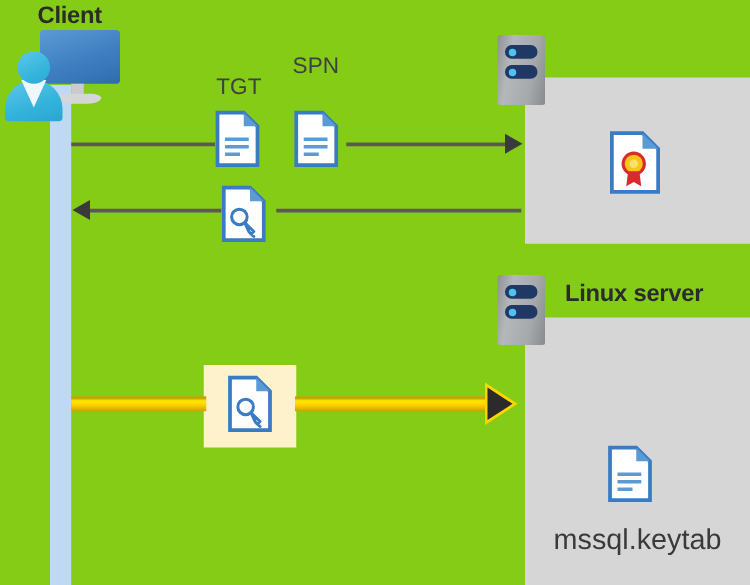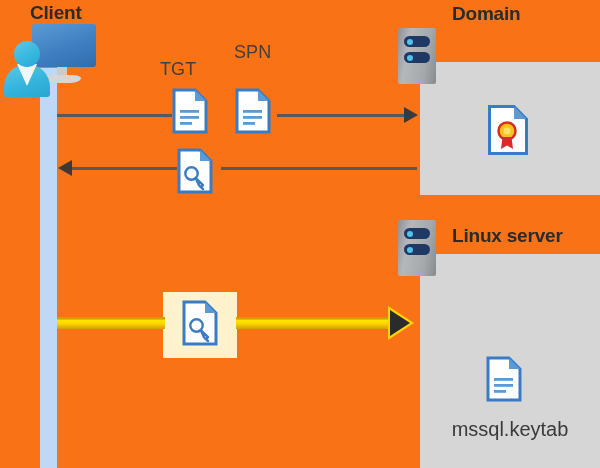--- a/index.html
+++ b/index.html
@@ -4,21 +4,21 @@
 <style>
   html, body {
     margin: 0;
     padding: 0;
     background: #ffffff;
   }
   #stage {
     position: relative;
     width: 600px;
     height: 468px;
-    background: #f97316;
+    background: #84cc16;
     font-family: "Liberation Sans", sans-serif;
     overflow: hidden;
   }
 
   
   .abs { position: absolute; }
 
   
   .title {
     font-weight: bold;
@@ -119,36 +119,36 @@
   #doc-tgt  { left: 172px; top: 88px; }
   #doc-spn  { left: 235px; top: 88px; }
   #doc-key1 { left: 177px; top: 148px; }
   #doc-key2 { left: 182px; top: 300px; }
 
   .doc-label {
     font-size: 18px;
     color: #404040;
     letter-spacing: 0.1px;
   }
-  #label-tgt { left: 160px; top: 59px; }
+  #label-tgt { left: 173px; top: 59px; }
   #label-spn { left: 234px; top: 42px; }
 
   
   #doc-cert { left: 487px; top: 104px; width: 42px; height: 52px; }
 
   
   #sql-icon { left: 479px; top: 285px; width: 48px; height: 56px; }
 
   
   #doc-keytab { left: 486px; top: 356px; width: 36px; height: 46px; }
   #keytab-label {
     left: 420px; top: 418px;
     width: 180px;
     text-align: center;
-    font-size: 20px;
+    font-size: 23px;
     color: #3a3a3a;
   }
 
   
   .gray-line {
     height: 3px;
     background: #595959;
   }
   #line-1a { left: 57px;  top: 114px; width: 115px; }
   #line-1b { left: 277px; top: 114px; width: 130px; }
@@ -222,21 +222,20 @@
   <div class="abs rack" id="dc-rack">
     <div class="rack-pill p1">
       <div class="rack-dot"></div>
     </div>
     <div class="rack-pill p2">
       <div class="rack-dot"></div>
     </div>
   </div>
 
   <div class="abs title" id="dc-title">
-    <div>Domain</div>
   </div>
 
   <div class="abs" id="doc-cert">
     <svg width="42" height="52" viewBox="0 0 42 52">
       <path d="M2.5 2.5 H27 L39.5 15 V49.5 H2.5 Z" fill="#ffffff" stroke="#3a7cc4" stroke-width="3"></path>
       <path d="M27 2.5 L39.5 15 H27 Z" fill="#5a9bd5"></path>
       <circle cx="20" cy="27" r="8.5" fill="#f5c518" stroke="#d92b2b" stroke-width="2.5"></circle>
       <circle cx="20" cy="27" r="3.5" fill="#fbe06a"></circle>
       <path d="M15.5 33 L14 45 L20 41.5 L26 45 L24.5 33 Z" fill="#d92b2b"></path>
     </svg>

